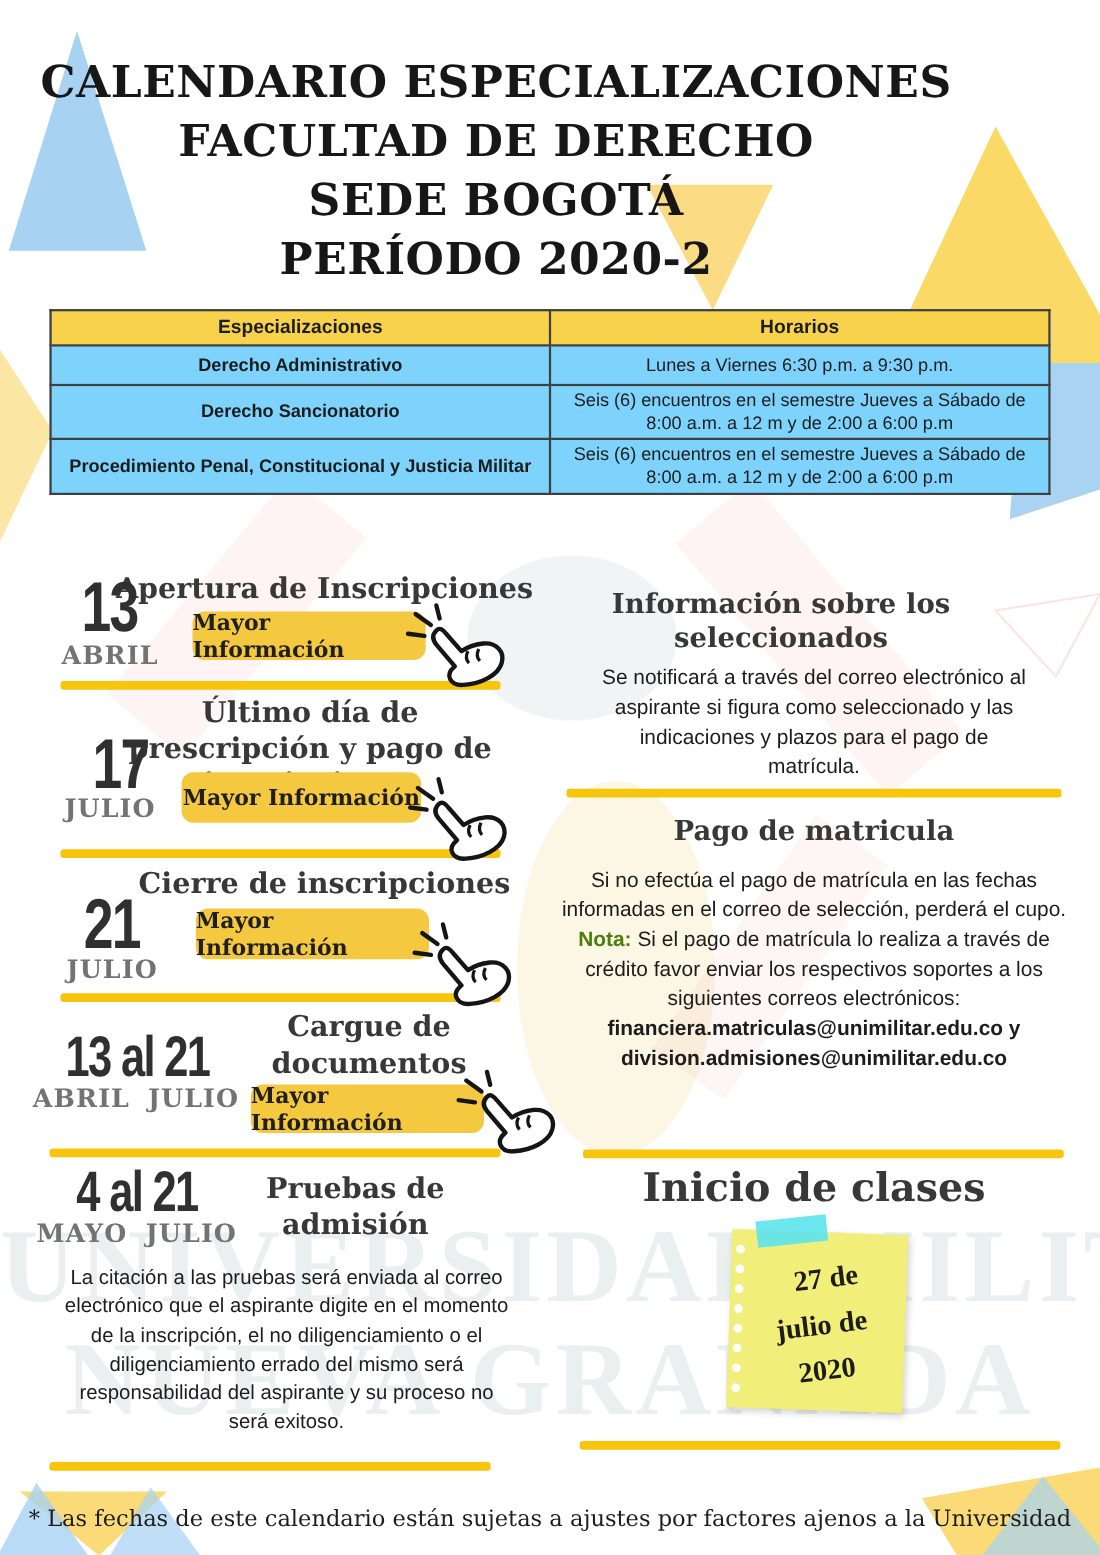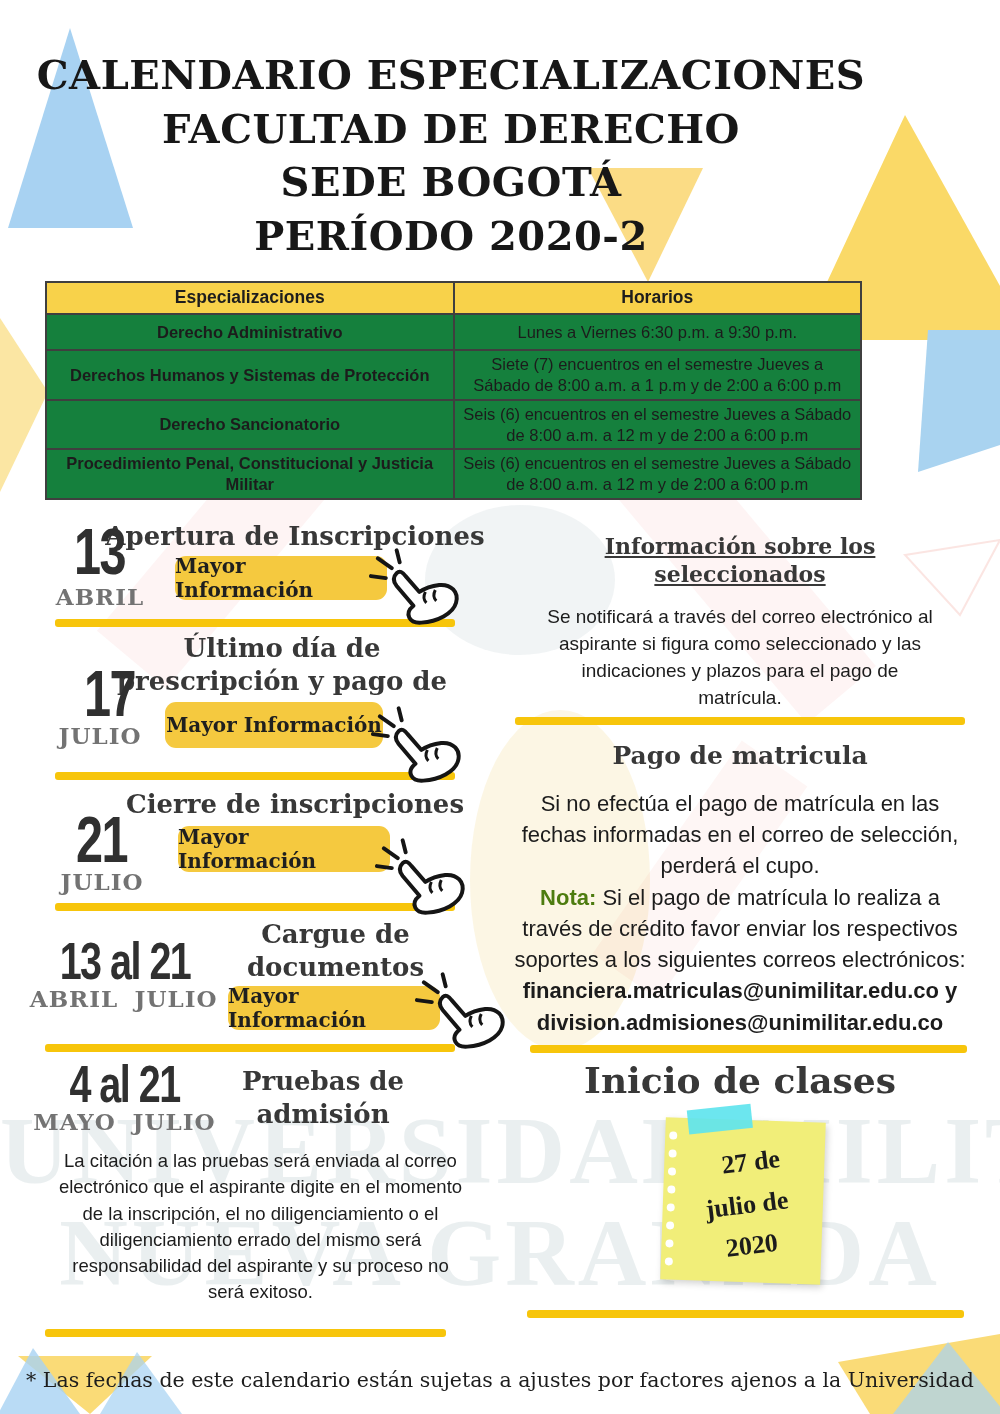--- a/index.html
+++ b/index.html
@@ -12,22 +12,22 @@
   .wm{position:absolute;left:0;width:1000px;text-align:center;z-index:0;
       font-family:"Liberation Serif",serif;font-weight:700;letter-spacing:4px;
       color:rgba(185,202,205,0.30);white-space:nowrap;font-size:95px;}
 
   
   .title{position:absolute;left:0;top:48px;width:902px;text-align:center;z-index:1;
          font-family:"DejaVu Serif","Liberation Serif",serif;font-weight:700;
          font-size:40px;line-height:1.34;color:#171717;letter-spacing:.5px;}
 
   
-  table.sched{position:absolute;left:45px;top:281px;width:817px;z-index:1;border-collapse:collapse;
-              background:#15803d;table-layout:fixed;}
+  table.sched{position:absolute;left:45px;top:281px;width:910px;z-index:1;border-collapse:collapse;
+              background:#7dd3fc;table-layout:fixed;}
   table.sched th,table.sched td{border:2px solid #3f3f3f;text-align:center;vertical-align:middle;
               padding:3px 8px;line-height:1.25;}
   table.sched th{background:#F8D24A;font-size:17.5px;font-weight:bold;color:#1d1d1d;height:24px;}
   table.sched td.spec{font-weight:bold;font-size:16.5px;}
   table.sched td.hor{font-size:16.5px;}
 
   
   .num{display:inline-block;font-weight:bold;color:#303030;transform:scaleX(.76);
        transform-origin:center;letter-spacing:-2px;line-height:1;}
   .day{font-size:64px;}
@@ -106,24 +106,20 @@
       </colgroup>
     <tbody>
         <tr>
       <th>Especializaciones</th>
       <th>Horarios</th>
     </tr>
     <tr style="height:36px;">
       <td class="spec">Derecho Administrativo</td>
       <td class="hor">Lunes a Viernes 6:30 p.m. a 9:30 p.m.</td>
     </tr>
-    <tr style="height:50px;">
-      <td class="spec">Derechos Humanos y Sistemas de Protección</td>
-      <td class="hor">Siete (7) encuentros en el semestre Jueves a Sábado de 8:00 a.m. a 1 p.m y de 2:00 a 6:00 p.m</td>
-    </tr>
     <tr style="height:46px;">
       <td class="spec">Derecho Sancionatorio</td>
       <td class="hor">Seis (6) encuentros en el semestre Jueves a Sábado de 8:00 a.m. a 12 m y de 2:00 a 6:00 p.m</td>
     </tr>
     <tr style="height:48px;">
       <td class="spec">Procedimiento Penal, Constitucional y Justicia Militar</td>
       <td class="hor">Seis (6) encuentros en el semestre Jueves a Sábado de 8:00 a.m. a 12 m y de 2:00 a 6:00 p.m</td>
     </tr>
   </tbody>
     </table>
@@ -173,26 +169,26 @@
   </svg>
   <div class="divider" style="left:45px;top:1044px;width:410px;"></div>
 
   <div class="layer" style="left:40px;top:1058px;width:170px;text-align:center;"><span class="num range">4 al 21</span></div>
   <div class="month" style="left:22px;top:1108px;width:105px;">MAYO</div>
   <div class="month" style="left:124px;top:1108px;width:100px;">JULIO</div>
   <div class="h-serif" style="left:238px;top:1065px;width:170px;font-size:26px;">Pruebas de admisión</div>
   <div class="para" style="left:58px;top:1148px;width:405px;font-size:18.5px;">La citación a las pruebas será enviada al correo electrónico que el aspirante digite en el momento de la inscripción, el no diligenciamiento o el diligenciamiento errado del mismo será responsabilidad del aspirante y su proceso no será exitoso.</div>
   <div class="divider" style="left:45px;top:1329px;width:401px;"></div>
 
-  <div class="h-serif" style="left:575px;top:533px;width:330px;font-size:22px;text-decoration:underline;">Información sobre los seleccionados</div>
+  <div class="h-serif" style="left:545px;top:533px;width:330px;font-size:25px;">Información sobre los seleccionados</div>
   <div class="para" style="left:545px;top:604px;width:390px;font-size:19px;">Se notificará a través del correo electrónico al aspirante si figura como seleccionado y las indicaciones y plazos para el pago de matrícula.</div>
   <div class="divider" style="left:515px;top:717px;width:450px;"></div>
 
   <div class="h-serif nowrapc" style="left:590px;top:740px;width:300px;font-size:25px;">Pago de matricula</div>
-  <div class="para" style="left:508px;top:788px;width:464px;font-size:22px;text-align:center;">
+  <div class="para" style="left:508px;top:788px;width:464px;font-size:19px;text-align:center;">
     <span>Si no efectúa el pago de matrícula en las fechas informadas en el correo de selección, perderá el cupo.</span><br>
     <span class="red">Nota:</span><span> Si el pago de matrícula lo realiza a través de crédito favor enviar los respectivos soportes a los siguientes correos electrónicos:</span>
     <div class="bold">financiera.matriculas@unimilitar.edu.co y</div>
     <div class="bold">division.admisiones@unimilitar.edu.co</div>
   </div>
   <div class="divider" style="left:530px;top:1045px;width:437px;"></div>
 
   <div class="h-serif nowrapc" style="left:590px;top:1058px;width:300px;font-size:36px;">Inicio de clases</div>
 
   <div class="note">

